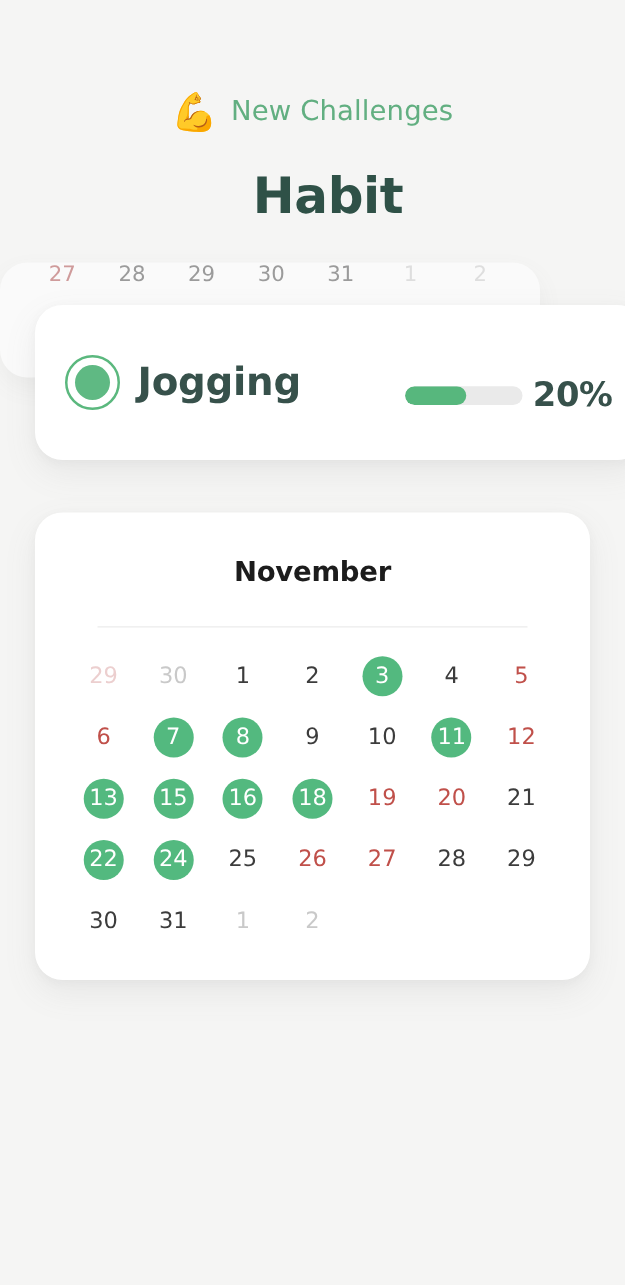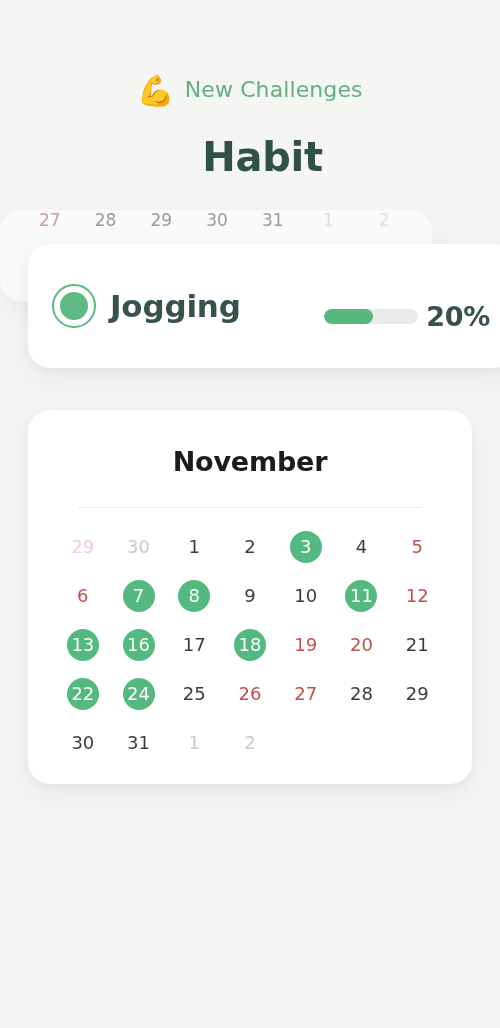--- a/index.html
+++ b/index.html
@@ -168,21 +168,21 @@
     left: 28px;
     top: 410px;
     width: 444px;
     height: 374px;
     z-index: 2;
     padding: 0 24px;
   }
 
   .calendar-title {
     text-align: center;
-    font-size: 27px;
+    font-size: 22px;
     font-weight: 700;
     color: #1c1c1c;
     padding-top: 36px;
     letter-spacing: -0.2px;
   }
 
   .calendar-divider {
     height: 1px;
     background: #ececec;
     margin: 30px 26px 0 26px;
@@ -303,24 +303,24 @@
       <div class="day marked">
         <div class="day-inner">11</div>
       </div>
       <div class="day weekend">
         <div class="day-inner">12</div>
       </div>
       <div class="day marked weekend">
         <div class="day-inner">13</div>
       </div>
       <div class="day marked">
+        <div class="day-inner">15</div>
+      </div>
+      <div class="day marked">
         <div class="day-inner">16</div>
-      </div>
-      <div class="day">
-        <div class="day-inner">17</div>
       </div>
       <div class="day marked">
         <div class="day-inner">18</div>
       </div>
       <div class="day weekend">
         <div class="day-inner">19</div>
       </div>
       <div class="day weekend">
         <div class="day-inner">20</div>
       </div>

